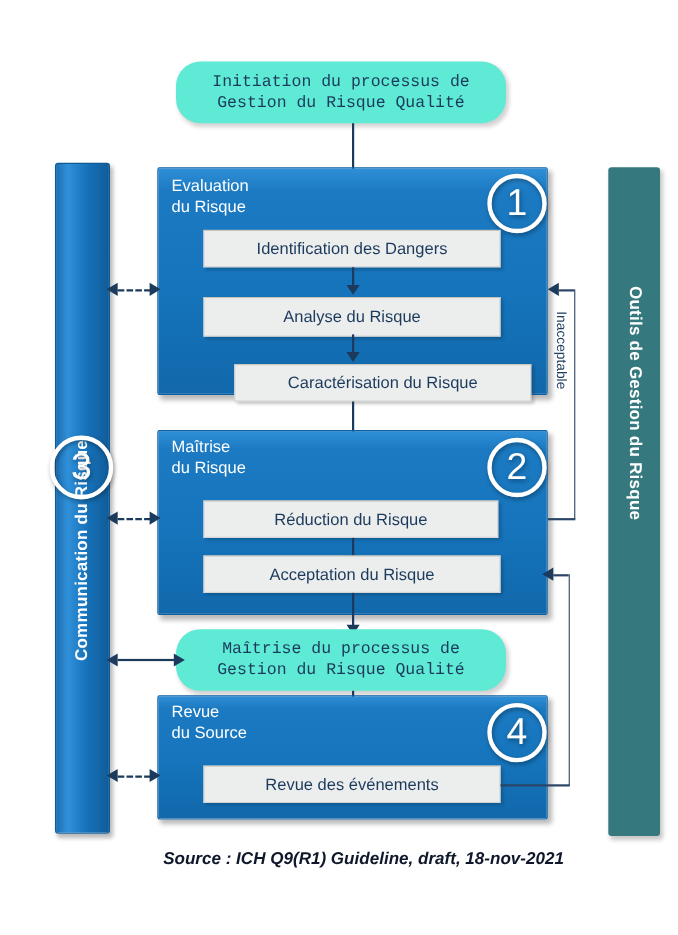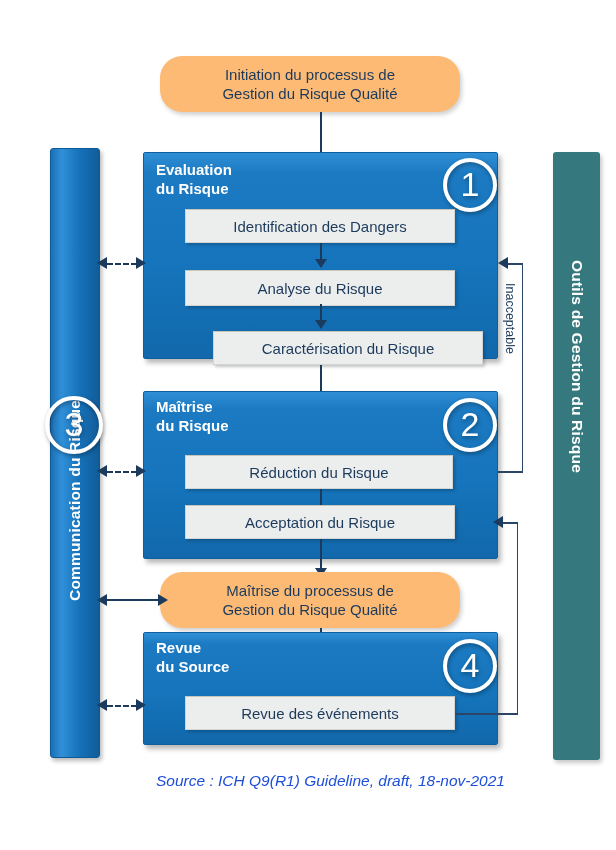--- a/index.html
+++ b/index.html
@@ -63,47 +63,48 @@
   
   .stage-box {
     position:absolute;
     background: linear-gradient(to bottom,#2f8fd6 0%, #1b7ac2 10%, #1574bb 55%, #1268ab 100%);
     border:1px solid #0f5f9f;
     border-radius:2px;
     box-shadow: 3px 4px 5px rgba(0,0,0,.28);
   }
   .stage-title {
     position:absolute; left:13px; top:8px;
-    color:#ffffff; font-weight:bold; font-size:15px; line-height:1.25;
+    color:#ffffff; font-weight:normal; font-size:15px; line-height:1.25;
     white-space:pre-line;
   }
 
   
   .substep {
     position:absolute;
     background:#eceded;
     border:1px solid #d3d4d4;
     border-top:1px solid #c9c5b8;
     color:#1b3a5c;
     font-size:15px;
     display:flex; align-items:center; justify-content:center;
     box-shadow: 2px 2px 3px rgba(0,0,0,.2);
   }
 
   
   .pill {
     position:absolute;
-    background:#fdba74;
+    background:#5eead4;
     border-radius:22px;
     box-shadow: 2px 3px 4px rgba(0,0,0,.18);
     color:#1b3a5c;
     font-size:15px;
     display:flex; flex-direction:column; align-items:center; justify-content:center;
     line-height:1.3;
     text-align:center;
+    font-family:Liberation Mono, monospace;
   }
 
   
   .vline { position:absolute; width:2px; background:#1b3a5c; }
   .hline { position:absolute; height:1.5px; background:#2a4566; }
   .vline-thin { position:absolute; width:1.5px; background:#2a4566; }
 
   .arrow-down {
     position:absolute; width:0; height:0;
     border-left:6px solid transparent;
@@ -139,22 +140,22 @@
     position:absolute;
     writing-mode: vertical-rl;
     color:#1b3a5c;
     font-size:12.5px;
     white-space:nowrap;
   }
 
   #footer {
     position:absolute; left:0; right:0; top:772px;
     text-align:center;
-    font-style:italic; font-weight:normal;
-    font-size:15.5px; color:#1d4ed8;
+    font-style:italic; font-weight:bold;
+    font-size:15.5px; color:#0f172a;
     font-family:"Liberation Sans", sans-serif;
     margin-left:45px;
   }
 </style>
 </head>
 <body>
 
 <div id="stage">
 
   <div class="vbar" id="comm-bar">

